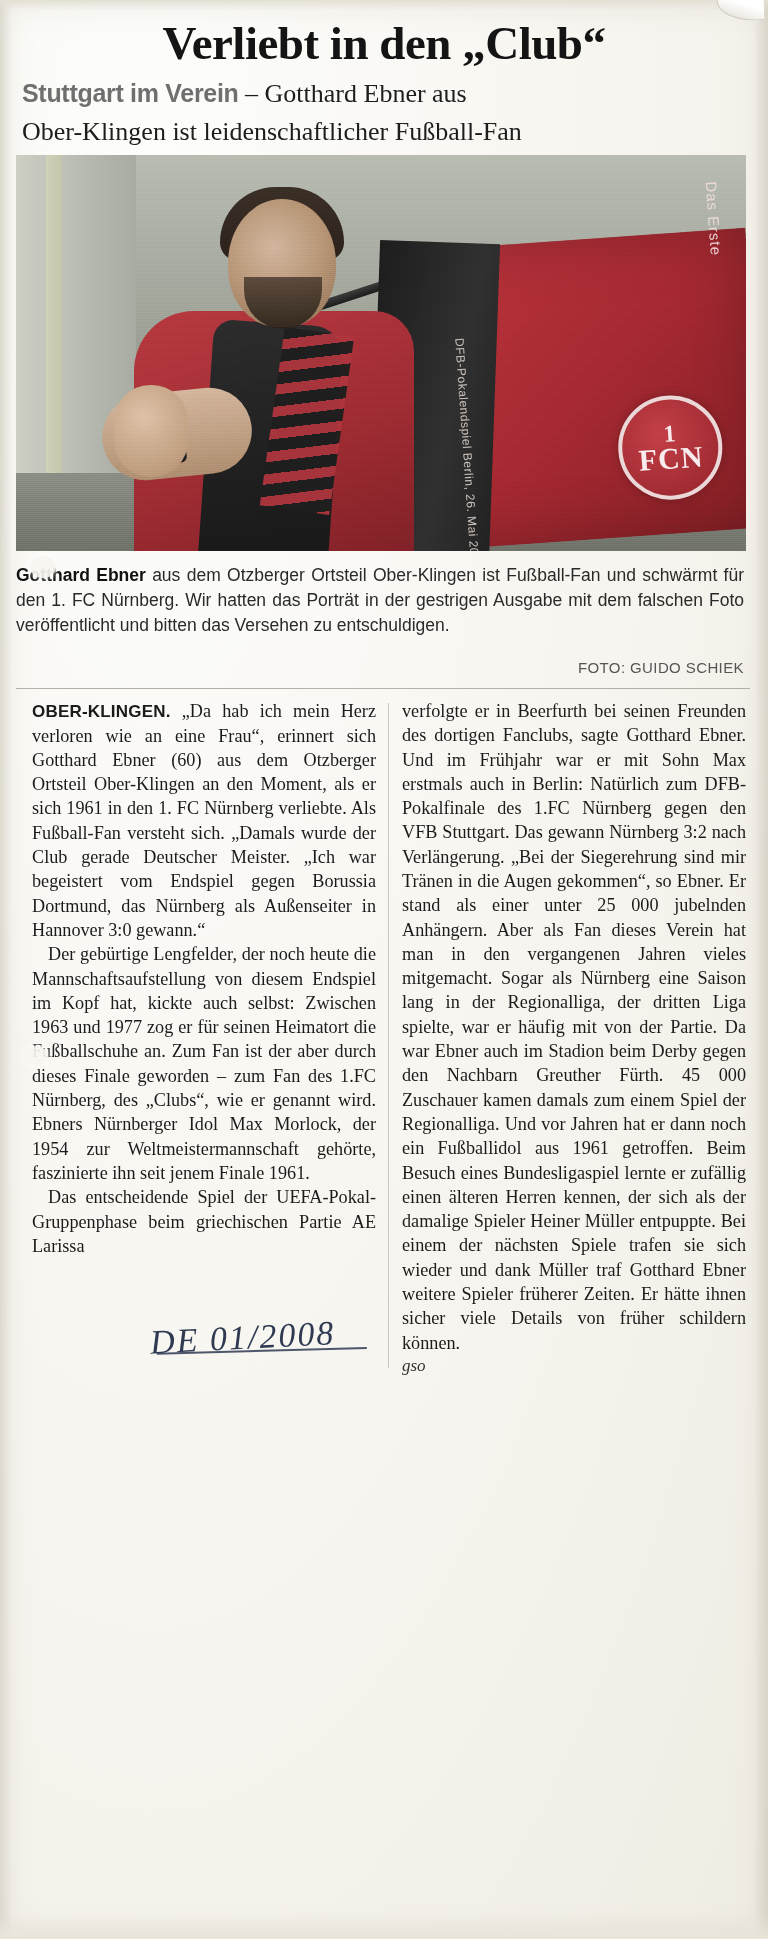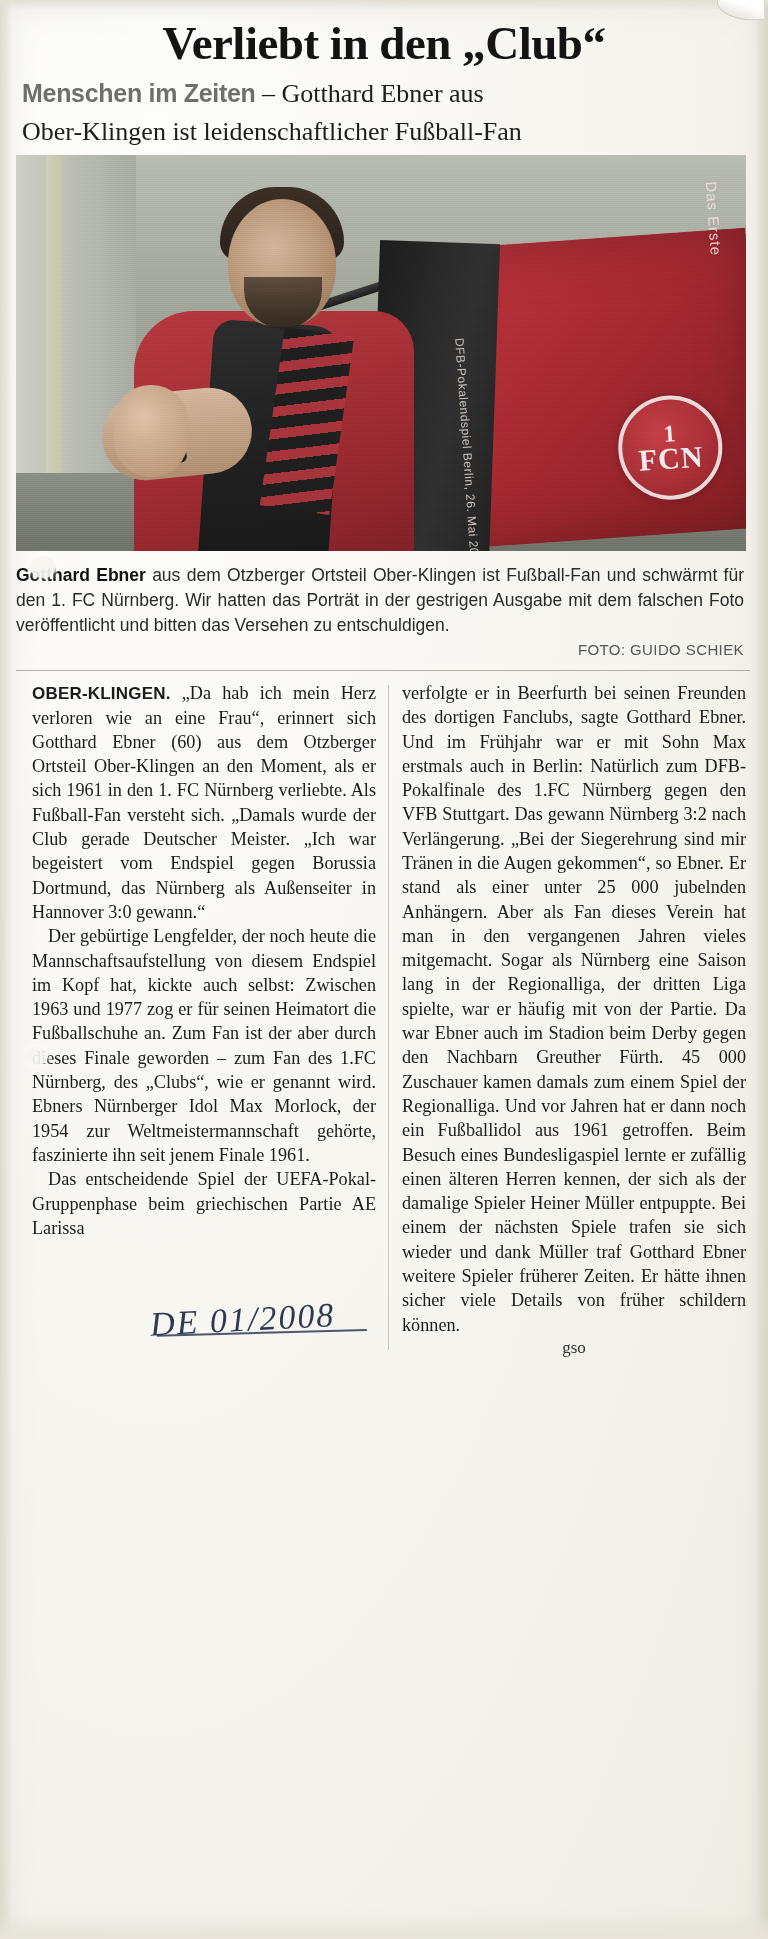--- a/index.html
+++ b/index.html
@@ -282,21 +282,21 @@
     font-size: 17.5px;
     line-height: 1.42;
     color: #2a2a2a;
     text-align: justify;
   }
   .caption b {
     font-weight: bold;
     color: #111;
   }
   .credit {
-    margin: 3px 24px 0 16px;
+    margin: 21px 24px 0 16px;
     text-align: right;
     font-family: "Liberation Sans", sans-serif;
     font-size: 15px;
     letter-spacing: .4px;
     color: #555;
   }
 
   .rule {
     margin: 12px 18px 0 16px;
     border-top: 1px solid #8d8a80;
@@ -322,21 +322,22 @@
   .col p { margin: 0; }
   .col p + p { text-indent: 16px; }
   .col .lead-in {
     font-family: "Liberation Sans", sans-serif;
     font-weight: bold;
     font-size: 17px;
     letter-spacing: .2px;
   }
   .col .sign {
     display: block;
-    text-align: center;
+    text-align: left;
+    font-style: italic;
     font-size: 17px;
     color: #333;
   }
   .col-divider {
     position: absolute;
     left: 356px; top: 4px; bottom: 10px;
     width: 1px;
     background: rgba(120,115,105,.35);
   }
 
@@ -380,21 +381,21 @@
   <div class="scan-edge-right"></div>
   <div class="scan-edge-top"></div>
   <div class="scan-edge-bottom"></div>
   <div class="corner-curl"></div>
 
   <div class="content">
 
     <div class="headline-wrap">
       <h1 class="headline">Verliebt in den „Club“</h1>
       <div class="subhead">
-        <span class="kicker">Menschen im Zeiten</span><span> – Gotthard Ebner aus</span>
+        <span class="kicker">Stuttgart im Verein</span><span> – Gotthard Ebner aus</span>
         <span class="line2">Ober-Klingen ist leidenschaftlicher Fußball-Fan</span>
       </div>
     </div>
 
     <div class="photo">
       <div class="bg"></div>
       <div class="wall-left"></div>
       <div class="wall-stripe"></div>
       <div class="floor"></div>
 

